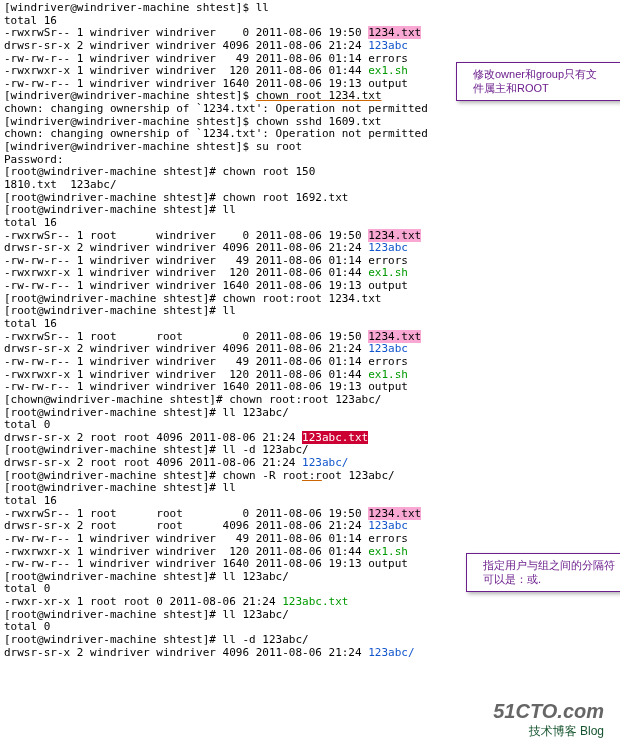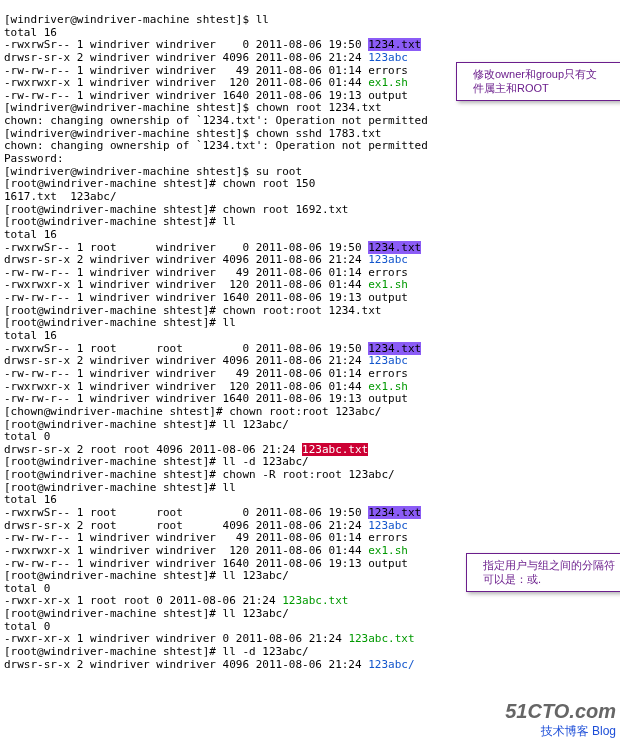--- a/index.html
+++ b/index.html
@@ -1,49 +1,49 @@
 <!DOCTYPE html>
 <html><head>
 <meta charset="utf-8">
 <style>
 body{margin:0;padding:0;background:#fff;font-family:monospace;font-size:11px;color:#000;width:620px;height:748px;position:relative;overflow:hidden}
-.term{padding:14px 4px;line-height:1.15}
+.term{padding:2px 4px;line-height:1.15}
 .line{white-space:pre}
-.hl1{background:#8b5cf6;color:#000}
+.hl1{background:#f9a8d4;color:#000}
 .hl2{background:#CC0033;color:#fff}
 .gn{color:#090}
 .bl{color:#15c}
 .cursor{display:inline-block;width:7px;height:11px;background:#000;vertical-align:text-bottom}
-.ul{text-decoration-color:#CC6600}
+.ul{text-decoration:underline;text-decoration-color:#CC6600}
 .note{position:absolute;border:1.5px solid #6B1E8C;background:#fff;color:#6B1E8C;font-family:"Microsoft YaHei","SimSun",sans-serif;font-size:11px;padding:4px 16px;line-height:1.3;box-shadow:2px 2px 4px rgba(0,0,0,.3)}
 .n1{left:456px;top:62px;width:132px}
 .n2{left:466px;top:553px;width:140px}
-.brand{position:absolute;right:4px;bottom:8px;text-align:right;font-family:Arial,sans-serif;color:#999}
+.brand{position:absolute;right:16px;bottom:8px;text-align:right;font-family:Arial,sans-serif;color:#999}
 .brand .big{font-size:20px;font-weight:bold;font-style:italic;color:#666}
-.brand .small{font-size:12px;color:#1d4ed8}
+.brand .small{font-size:12px;color:#14532d}
 </style>
 </head>
 <body>
 
 <div class="term" id="term">
     <div class="line">[windriver@windriver-machine shtest]$ ll</div>
     <div class="line">total 16</div>
     <div class="line">-rwxrwSr-- 1 windriver windriver    0 2011-08-06 19:50 <span class="hl1">1234.txt</span></div>
     <div class="line">drwsr-sr-x 2 windriver windriver 4096 2011-08-06 21:24 <span class="bl">123abc</span></div>
     <div class="line">-rw-rw-r-- 1 windriver windriver   49 2011-08-06 01:14 errors</div>
     <div class="line">-rwxrwxr-x 1 windriver windriver  120 2011-08-06 01:44 <span class="gn">ex1.sh</span></div>
     <div class="line">-rw-rw-r-- 1 windriver windriver 1640 2011-08-06 19:13 output</div>
     <div class="line">[windriver@windriver-machine shtest]$ <span class="ul">chown root 1234.txt</span></div>
     <div class="line">chown: changing ownership of `1234.txt': Operation not permitted</div>
-    <div class="line">[windriver@windriver-machine shtest]$ chown sshd 1783.txt</div>
+    <div class="line">[windriver@windriver-machine shtest]$ chown sshd 1609.txt</div>
     <div class="line">chown: changing ownership of `1234.txt': Operation not permitted</div>
+    <div class="line">[windriver@windriver-machine shtest]$ su root</div>
     <div class="line">Password:</div>
-    <div class="line">[windriver@windriver-machine shtest]$ su root</div>
     <div class="line">[root@windriver-machine shtest]# chown root 150</div>
-    <div class="line">1617.txt  123abc/</div>
+    <div class="line">1810.txt  123abc/</div>
     <div class="line">[root@windriver-machine shtest]# chown root 1692.txt</div>
     <div class="line">[root@windriver-machine shtest]# ll</div>
     <div class="line">total 16</div>
     <div class="line">-rwxrwSr-- 1 root      windriver    0 2011-08-06 19:50 <span class="hl1">1234.txt</span></div>
     <div class="line">drwsr-sr-x 2 windriver windriver 4096 2011-08-06 21:24 <span class="bl">123abc</span></div>
     <div class="line">-rw-rw-r-- 1 windriver windriver   49 2011-08-06 01:14 errors</div>
     <div class="line">-rwxrwxr-x 1 windriver windriver  120 2011-08-06 01:44 <span class="gn">ex1.sh</span></div>
     <div class="line">-rw-rw-r-- 1 windriver windriver 1640 2011-08-06 19:13 output</div>
     <div class="line">[root@windriver-machine shtest]# chown root:root 1234.txt</div>
     <div class="line">[root@windriver-machine shtest]# ll</div>
@@ -51,34 +51,34 @@
     <div class="line">-rwxrwSr-- 1 root      root         0 2011-08-06 19:50 <span class="hl1">1234.txt</span></div>
     <div class="line">drwsr-sr-x 2 windriver windriver 4096 2011-08-06 21:24 <span class="bl">123abc</span></div>
     <div class="line">-rw-rw-r-- 1 windriver windriver   49 2011-08-06 01:14 errors</div>
     <div class="line">-rwxrwxr-x 1 windriver windriver  120 2011-08-06 01:44 <span class="gn">ex1.sh</span></div>
     <div class="line">-rw-rw-r-- 1 windriver windriver 1640 2011-08-06 19:13 output</div>
     <div class="line">[chown@windriver-machine shtest]# chown root:root 123abc/</div>
     <div class="line">[root@windriver-machine shtest]# ll 123abc/</div>
     <div class="line">total 0</div>
     <div class="line">drwsr-sr-x 2 root root 4096 2011-08-06 21:24 <span class="hl2">123abc.txt</span></div>
     <div class="line">[root@windriver-machine shtest]# ll -d 123abc/</div>
+    <div class="line">drwsr-sr-x 2 root root 4096 2011-08-06 21:24 <span class="bl">123abc/</span></div>
     <div class="line">[root@windriver-machine shtest]# chown -R roo<span class="ul">t:r</span>oot 123abc/</div>
     <div class="line">[root@windriver-machine shtest]# ll</div>
     <div class="line">total 16</div>
     <div class="line">-rwxrwSr-- 1 root      root         0 2011-08-06 19:50 <span class="hl1">1234.txt</span></div>
     <div class="line">drwsr-sr-x 2 root      root      4096 2011-08-06 21:24 <span class="bl">123abc</span></div>
     <div class="line">-rw-rw-r-- 1 windriver windriver   49 2011-08-06 01:14 errors</div>
     <div class="line">-rwxrwxr-x 1 windriver windriver  120 2011-08-06 01:44 <span class="gn">ex1.sh</span></div>
     <div class="line">-rw-rw-r-- 1 windriver windriver 1640 2011-08-06 19:13 output</div>
     <div class="line">[root@windriver-machine shtest]# ll 123abc/</div>
     <div class="line">total 0</div>
     <div class="line">-rwxr-xr-x 1 root root 0 2011-08-06 21:24 <span class="gn">123abc.txt</span></div>
     <div class="line">[root@windriver-machine shtest]# ll 123abc/</div>
     <div class="line">total 0</div>
-    <div class="line">-rwxr-xr-x 1 windriver windriver 0 2011-08-06 21:24 <span class="gn">123abc.txt</span></div>
     <div class="line">[root@windriver-machine shtest]# ll -d 123abc/</div>
     <div class="line">drwsr-sr-x 2 windriver windriver 4096 2011-08-06 21:24 <span class="bl">123abc/</span></div>
   </div>
 <div class="note n1">修改owner和group只有文件属主和ROOT</div>
 <div class="note n2">指定用户与组之间的分隔符可以是：或.</div>
 <div class="brand">
   <div class="big">51CTO.com</div>
   <div class="small">技术博客   Blog</div>
 </div>
 

